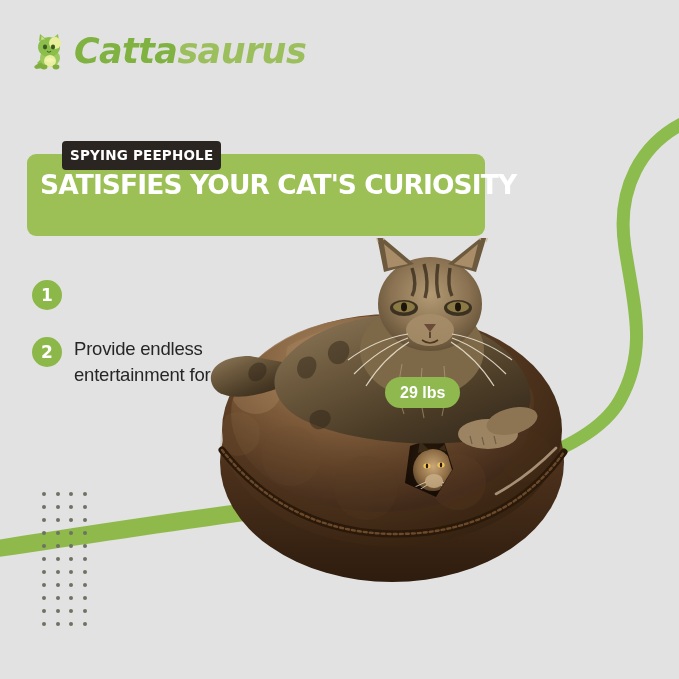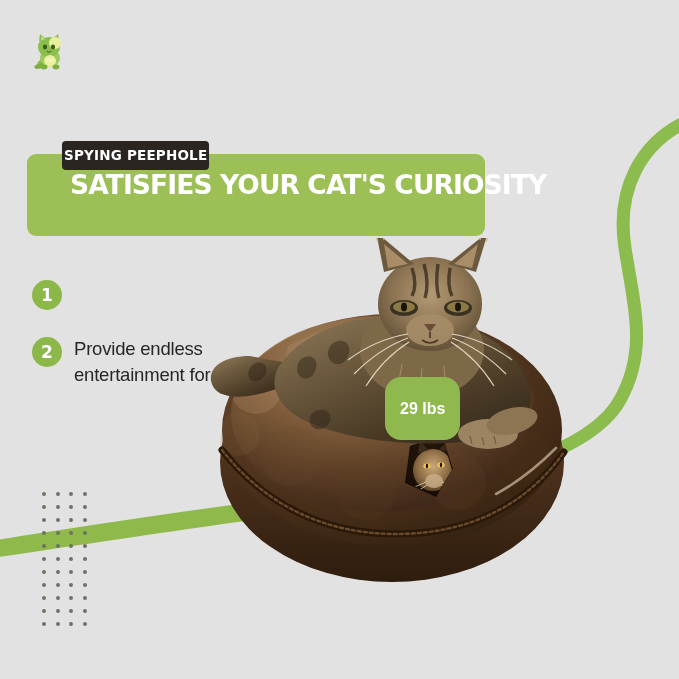--- a/index.html
+++ b/index.html
@@ -65,21 +65,21 @@
     width: 458px;
     height: 82px;
     background: #9cc055;
     border-radius: 9px;
   }
   #badge {
     position: absolute;
     left: 62px;
     top: 141px;
     height: 29px;
-    padding: 0 2px;
+    padding: 0 8px;
     background: #2b2521;
     border-radius: 4px;
     display: flex;
     align-items: center;
     justify-content: center;
   }
   #badge-label {
     color: #ffffff;
     font-family: "DejaVu Sans", sans-serif;
     font-size: 13.5px;
@@ -93,21 +93,20 @@
     left: 40px;
     top: 172px;
     width: 448px;
     color: #ffffff;
     font-family: "DejaVu Sans", sans-serif;
     font-size: 26.5px;
     font-weight: 700;
     letter-spacing: -0.9px;
     line-height: 1;
     white-space: nowrap;
-    margin-left: 30px;
   }
   #subheadline {
     position: absolute;
     left: 40px;
     top: 203px;
     width: 448px;
     color: #1d1d1d;
     font-family: "Liberation Sans", sans-serif;
     font-size: 21.5px;
     font-weight: 400;
@@ -162,21 +161,21 @@
     height: 362px;
   }
   #product svg { display: block; }
 
   
   #weight-badge {
     position: absolute;
     left: 385px;
     top: 377px;
     height: 31px;
-    padding: 16px 15px;
+    padding: 0 15px;
     background: #8fb84f;
     border-radius: 16px;
     display: flex;
     align-items: center;
     justify-content: center;
   }
   #weight-label {
     color: #ffffff;
     font-family: "Liberation Sans", sans-serif;
     font-size: 16px;
@@ -234,20 +233,21 @@
       <ellipse cx="20" cy="15" rx="2.1" ry="2.4" fill="#3c5a20"></ellipse>
 
       <path d="M14 19 Q16 21.5, 18 19" stroke="#41611f" stroke-width="1.2" fill="none"></path>
 
       <ellipse cx="17" cy="29" rx="6" ry="6" fill="#e9ef9c"></ellipse>
       <path d="M12 28 Q17 24, 22 28 Q17 33, 12 28 Z" fill="#f2f4b6"></path>
 
       <ellipse cx="11" cy="35" rx="3.4" ry="2.4" fill="#7fae3f"></ellipse>
       <ellipse cx="23" cy="35" rx="3.4" ry="2.4" fill="#7fae3f"></ellipse>
     </svg>
+    <div id="logo-text"><span class="lt-a">Catta</span><span class="lt-b">saurus</span></div>
   </div>
 
   <div id="banner"></div>
   <div id="badge">
     <span id="badge-label">SPYING PEEPHOLE</span>
   </div>
   <div id="headline">SATISFIES YOUR CAT'S CURIOSITY</div>
 
   <div id="benefits">
     <div class="benefit">

